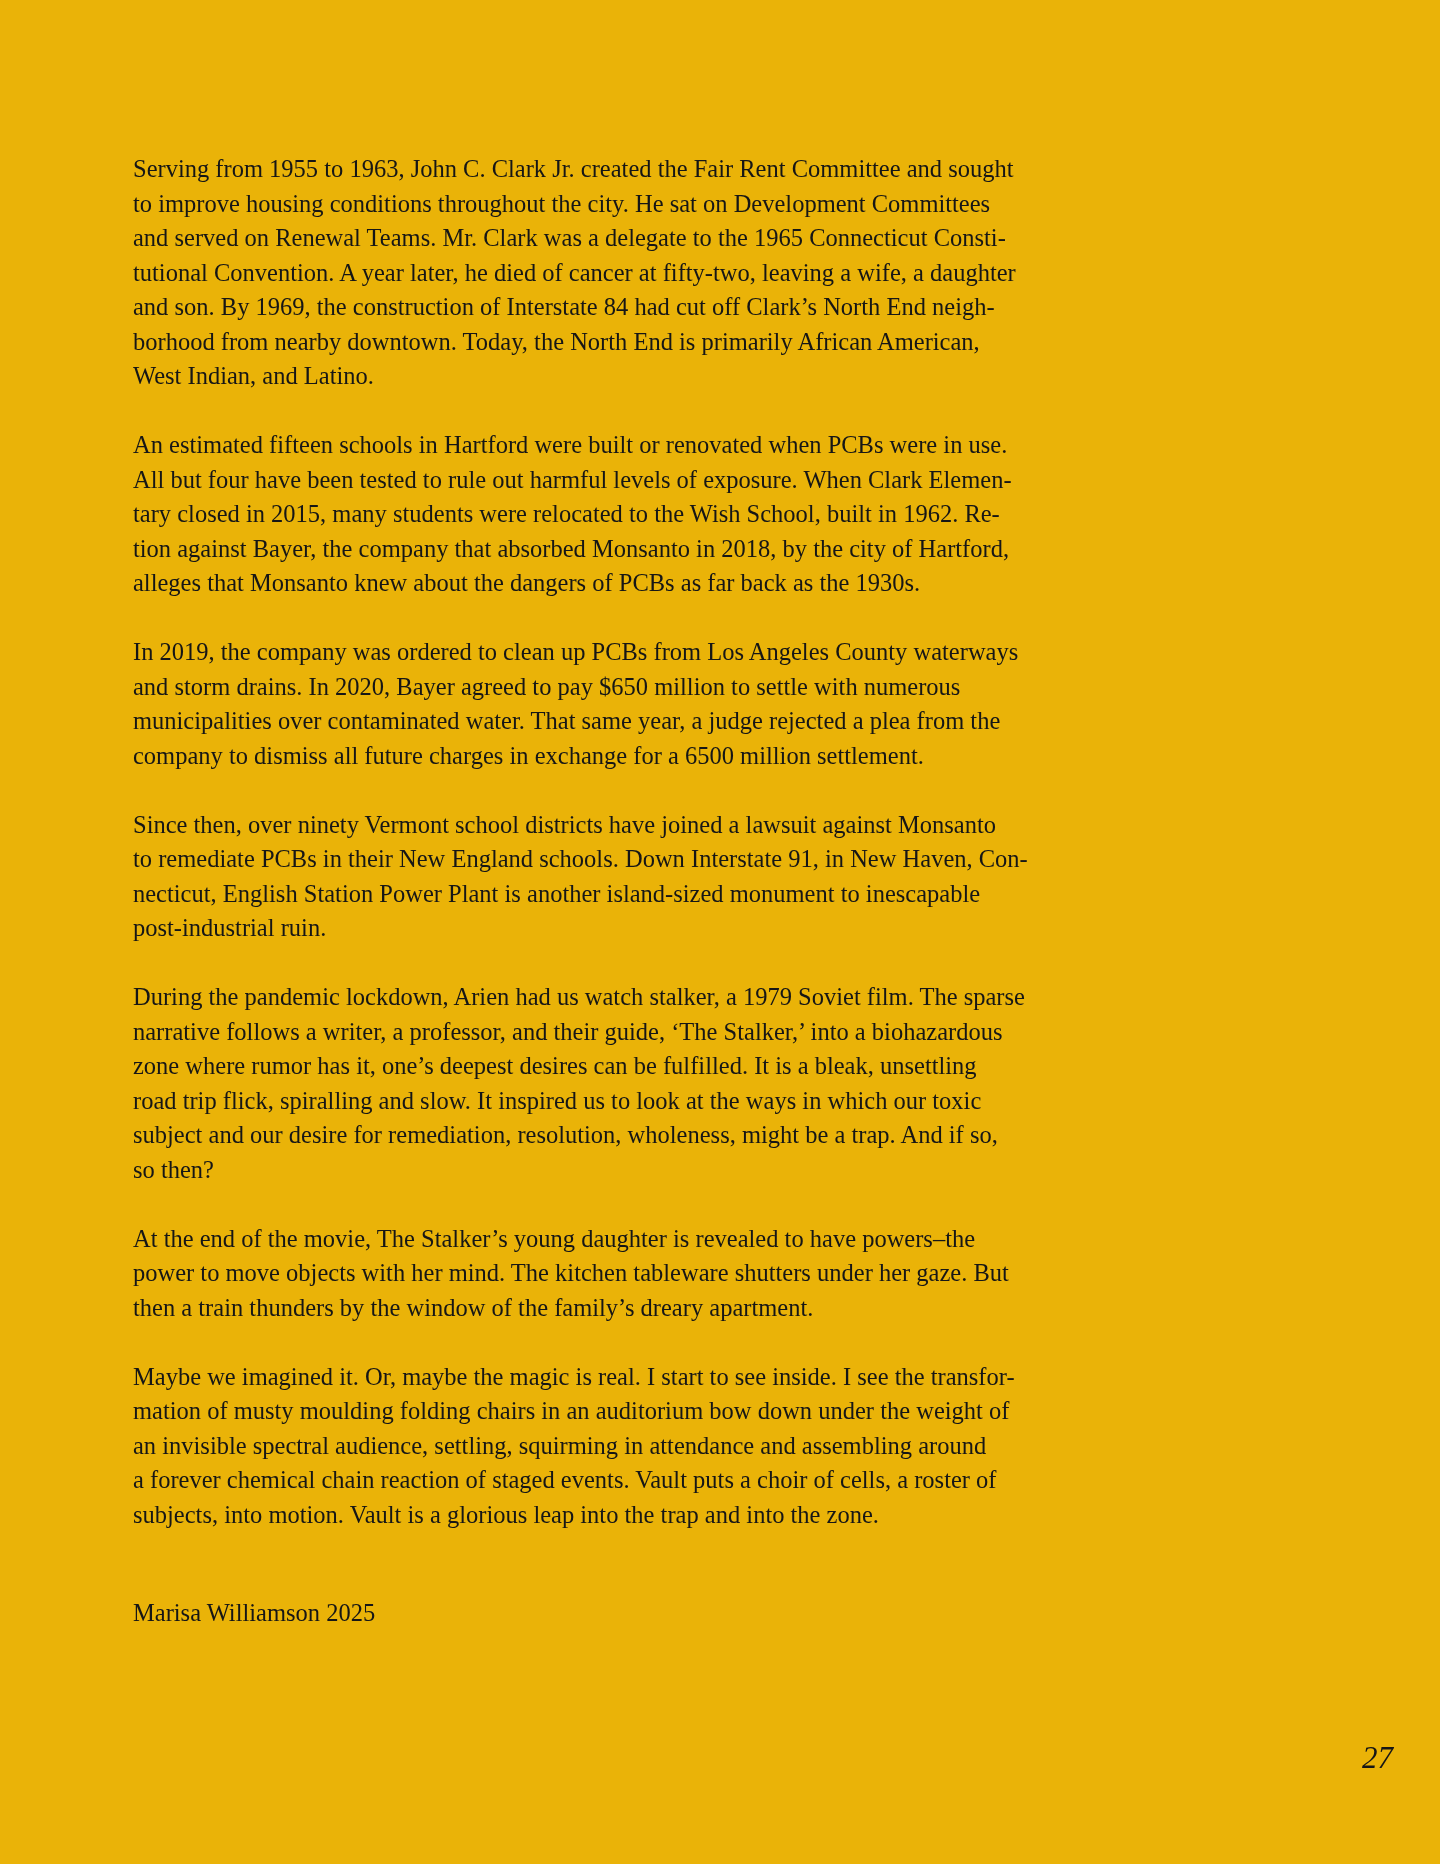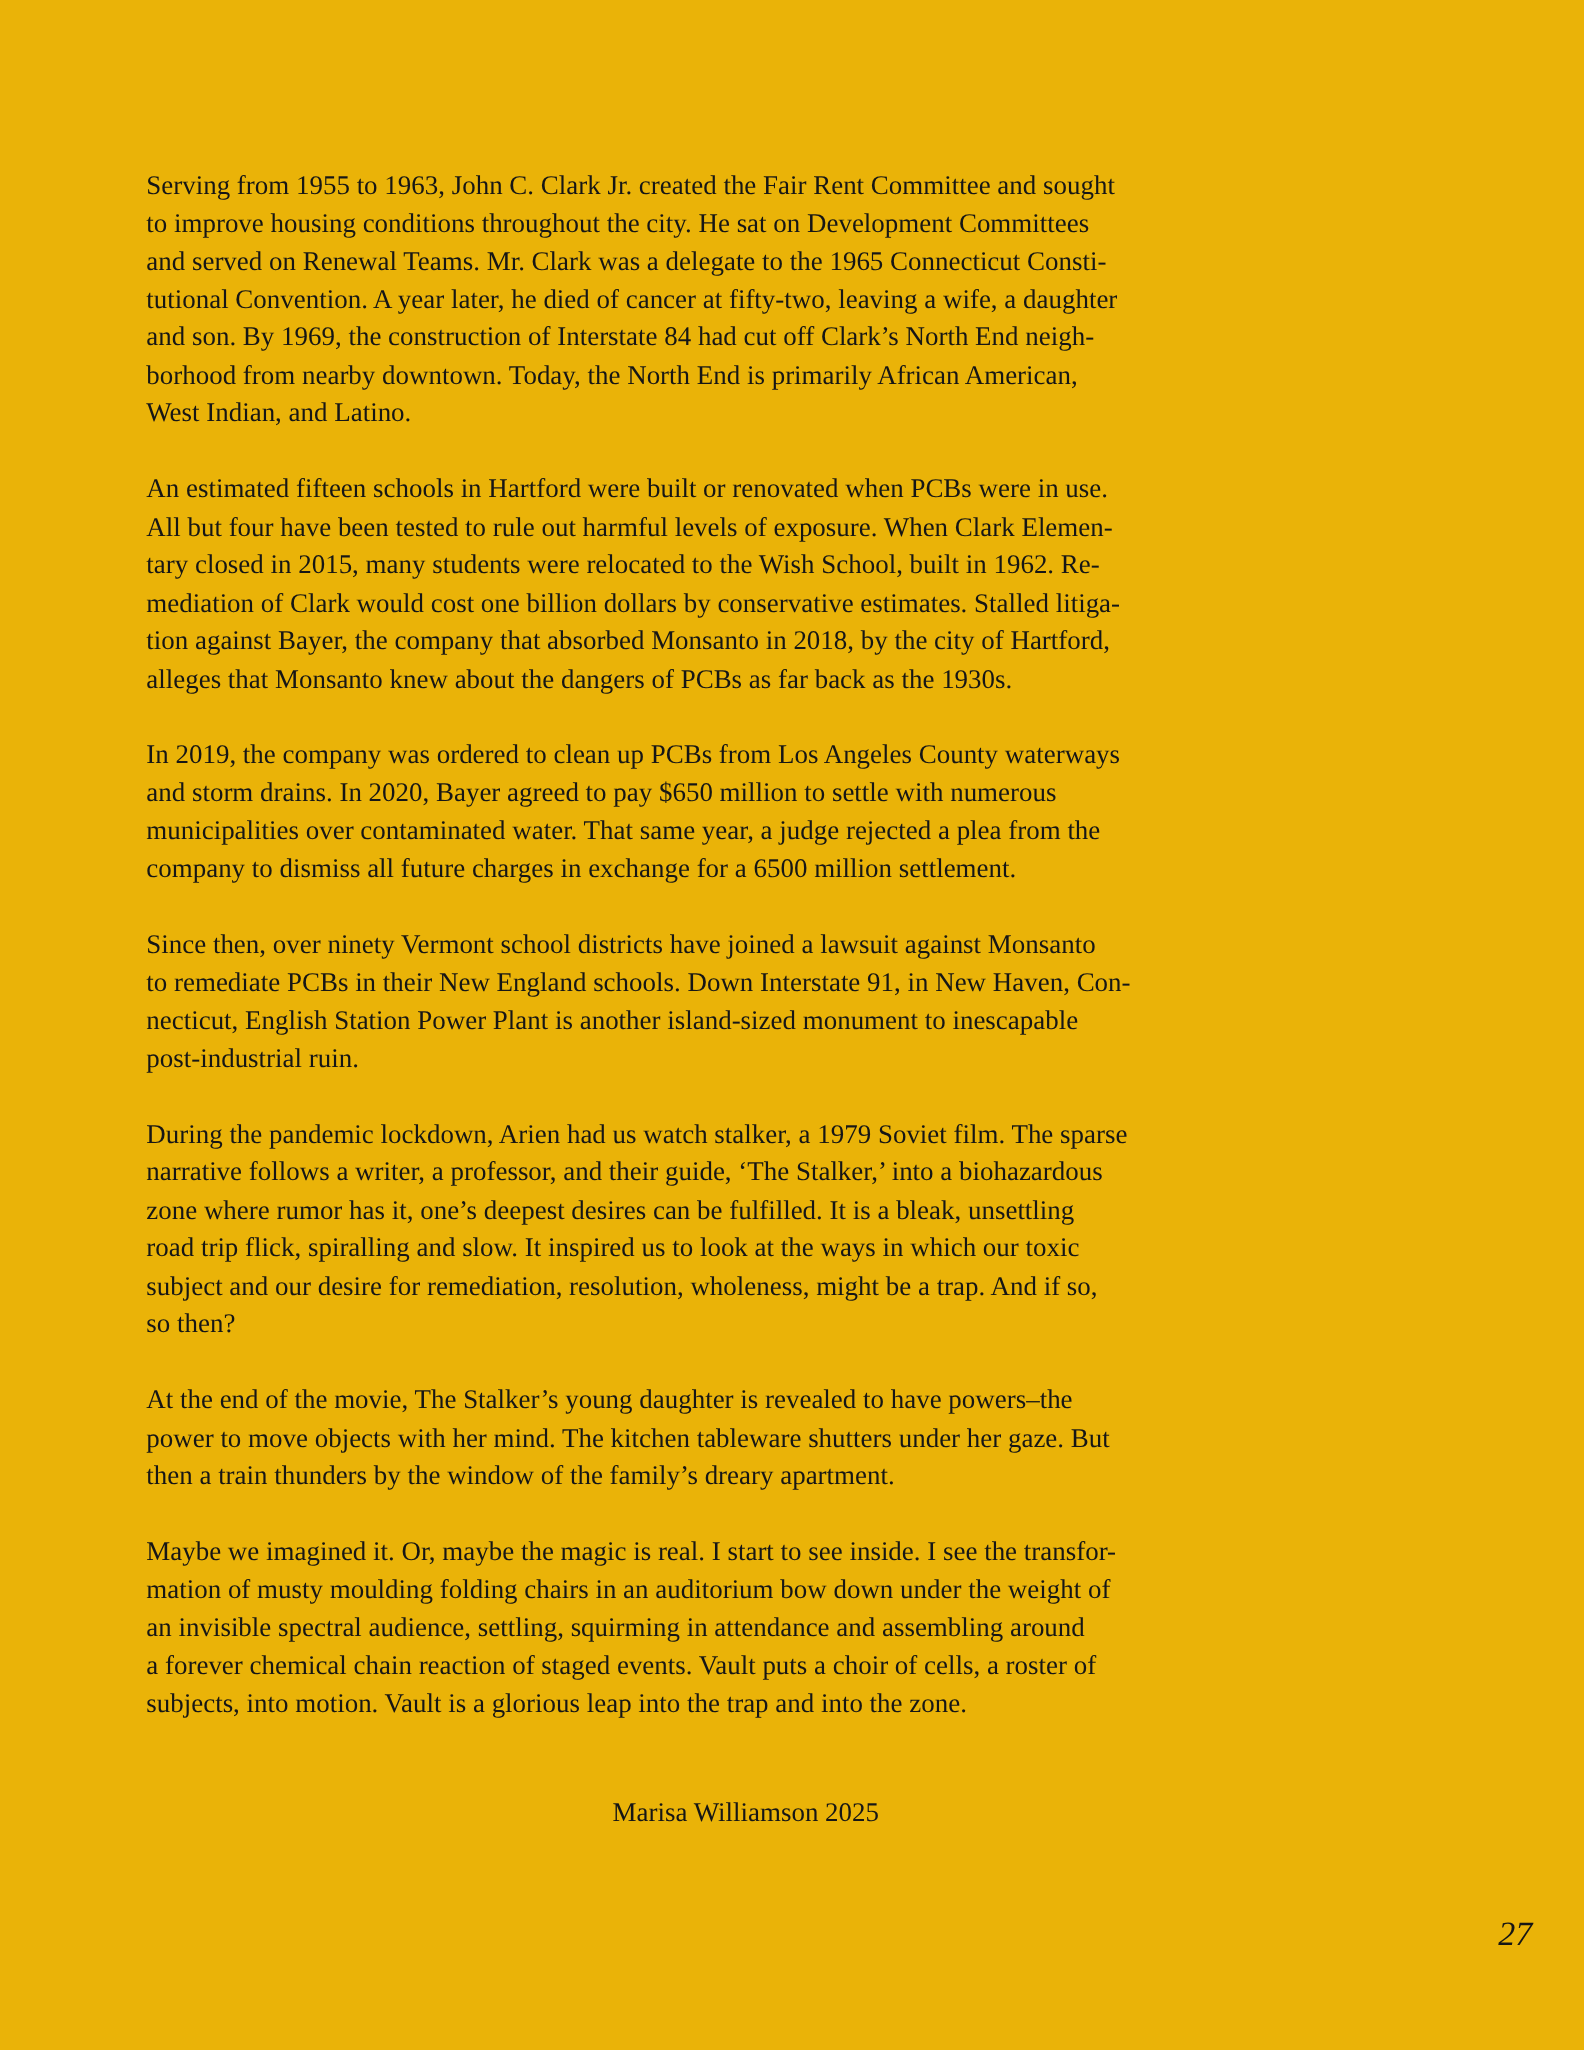--- a/index.html
+++ b/index.html
@@ -31,21 +31,21 @@
   }
   .para {
     margin: 0 0 34.5px 0;
   }
   .line {
     display: block;
     white-space: pre;
   }
   .signature {
     margin-top: 64px;
-    text-align: center;
+    text-align: left;
     padding-right: 50px;
     font-size: 24.5px;
     color: #161616;
   }
   .page-number {
     position: absolute;
     top: 1736px;
     right: 47px;
     font-style: italic;
     font-size: 31px;
@@ -66,21 +66,20 @@
       <span class="line">tutional Convention. A year later, he died of cancer at fifty-two, leaving a wife, a daughter</span>
       <span class="line">and son. By 1969, the construction of Interstate 84 had cut off Clark’s North End neigh-</span>
       <span class="line">borhood from nearby downtown. Today, the North End is primarily African American,</span>
       <span class="line">West Indian, and Latino.</span>
     </p>
 
     <p class="para">
       <span class="line">An estimated fifteen schools in Hartford were built or renovated when PCBs were in use.</span>
       <span class="line">All but four have been tested to rule out harmful levels of exposure. When Clark Elemen-</span>
       <span class="line">tary closed in 2015, many students were relocated to the Wish School, built in 1962. Re-</span>
-      <span class="line">mediation of Clark would cost one billion dollars by conservative estimates. Stalled litiga-</span>
       <span class="line">tion against Bayer, the company that absorbed Monsanto in 2018, by the city of Hartford,</span>
       <span class="line">alleges that Monsanto knew about the dangers of PCBs as far back as the 1930s.</span>
     </p>
 
     <p class="para">
       <span class="line">In 2019, the company was ordered to clean up PCBs from Los Angeles County waterways</span>
       <span class="line">and storm drains. In 2020, Bayer agreed to pay $650 million to settle with numerous</span>
       <span class="line">municipalities over contaminated water. That same year, a judge rejected a plea from the</span>
       <span class="line">company to dismiss all future charges in exchange for a 6500 million settlement.</span>
     </p>

